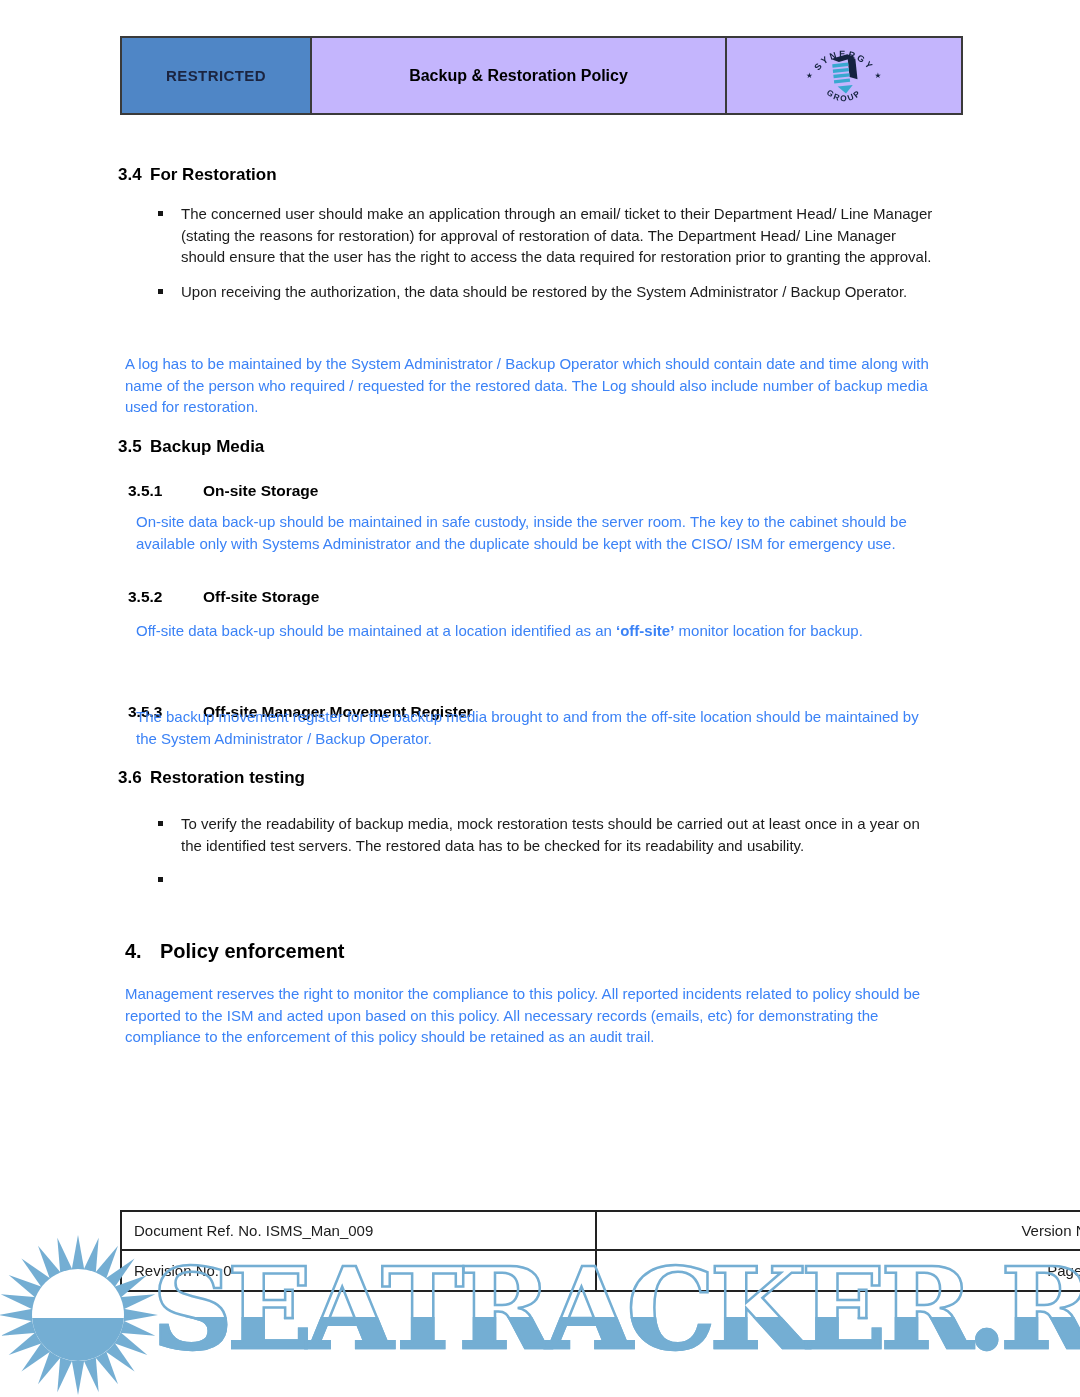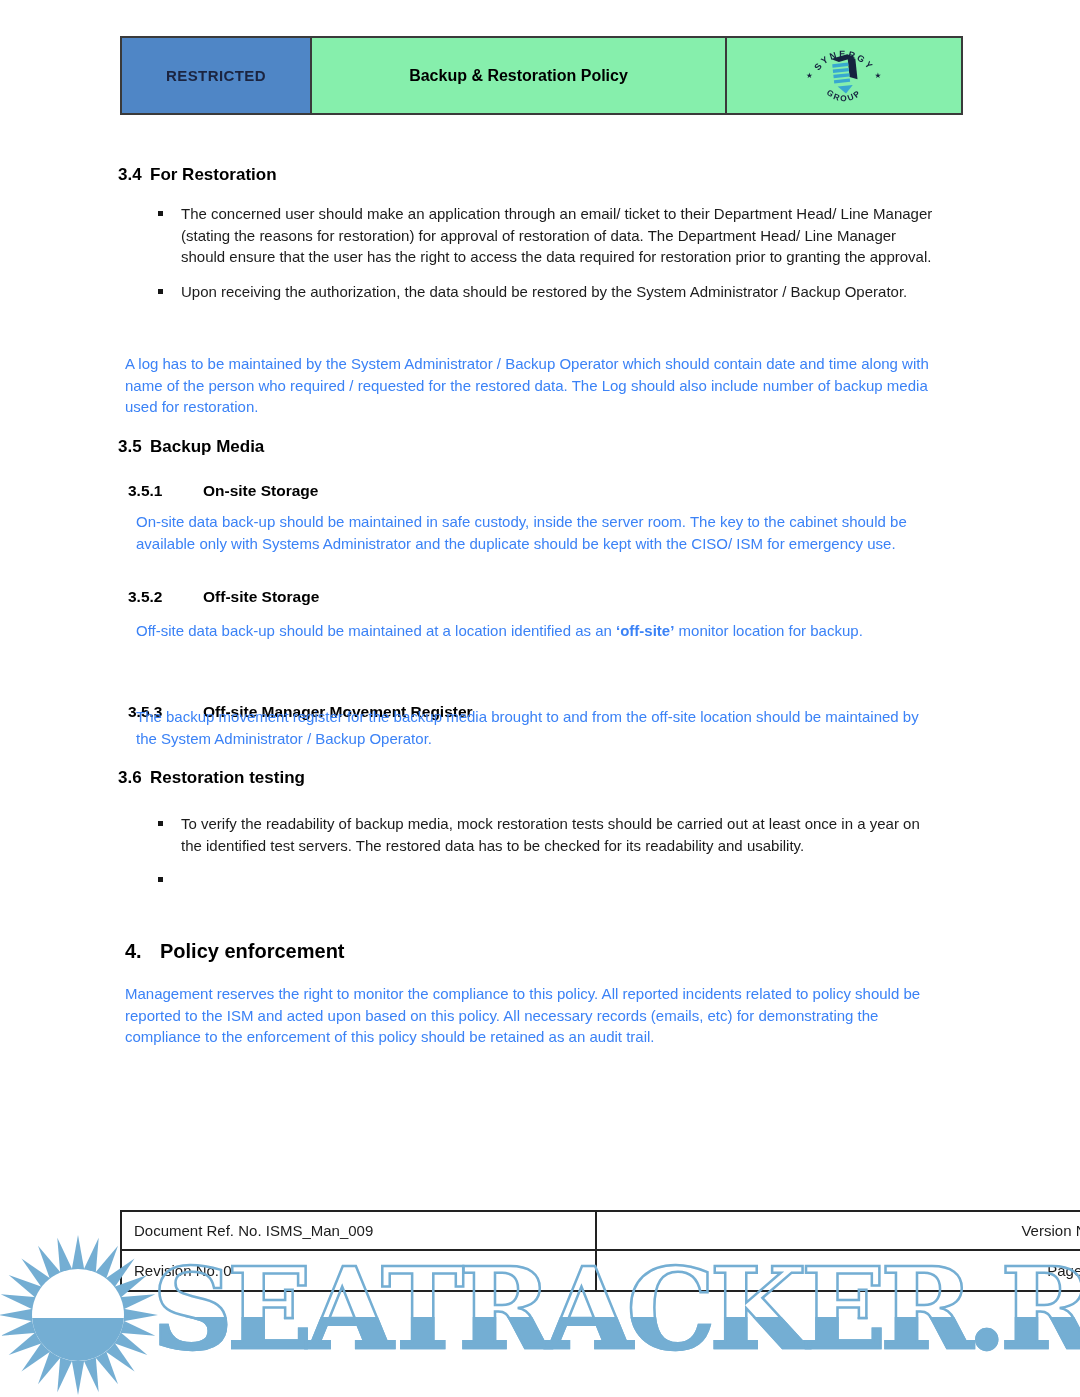--- a/index.html
+++ b/index.html
@@ -6,21 +6,21 @@
   html,body { margin:0; padding:0; }
   body {
     width:1080px; height:1397px; position:relative; overflow:hidden;
     background:#ffffff; color:#1c1c1c;
     font-family:"Liberation Sans", sans-serif;
   }
 
   
   .header-table {
     position:absolute; left:120px; top:36px; width:843px; height:79px;
-    display:flex; border:2px solid #3a3a3a; background:#86efac;
+    display:flex; border:2px solid #3a3a3a; background:#c4b5fd;
   }
   .cell-classification {
     width:190px; background:#4f86c6; border-right:2px solid #3a3a3a;
     display:flex; align-items:center; justify-content:center;
   }
   .classification-text { font-weight:bold; font-size:15px; color:#1b2440; letter-spacing:.4px; }
   .cell-title {
     flex:1; border-right:2px solid #3a3a3a;
     display:flex; align-items:center; justify-content:center;
     font-weight:bold; font-size:16px; color:#000;

